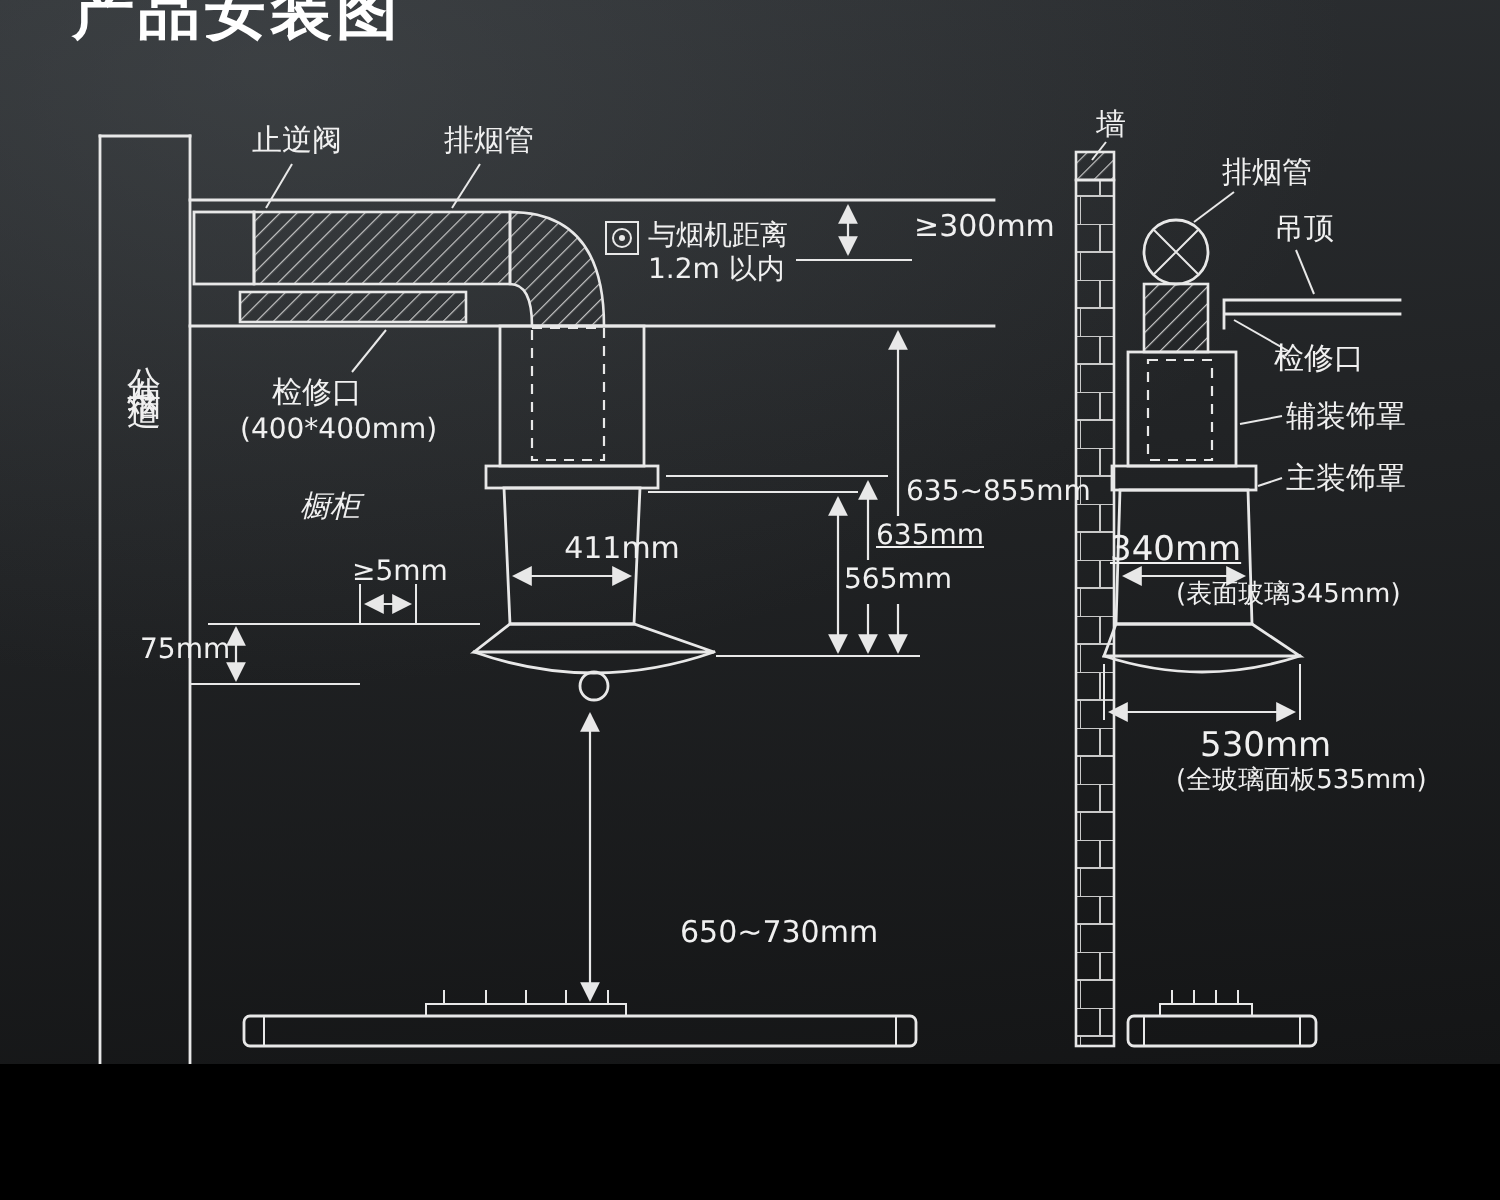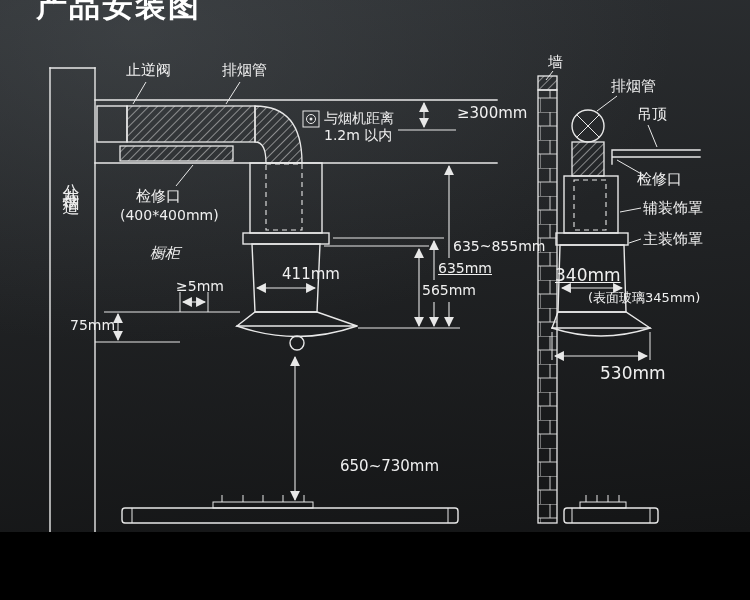--- a/index.html
+++ b/index.html
@@ -184,14 +184,15 @@
 
   <div class="lbl" style="left:548px;top:54px;">墙</div>
   <div class="lbl" style="left:611px;top:78px;">排烟管</div>
   <div class="lbl" style="left:637px;top:106px;">吊顶</div>
   <div class="lbl" style="left:637px;top:171px;">检修口</div>
   <div class="lbl" style="left:643px;top:200px;">辅装饰罩</div>
   <div class="lbl" style="left:643px;top:231px;">主装饰罩</div>
   <div class="lbl fs17" style="left:555px;top:266px;text-decoration:underline;">340mm</div>
   <div class="lbl fs13" style="left:588px;top:291px;">(表面玻璃345mm)</div>
   <div class="lbl fs17" style="left:600px;top:364px;">530mm</div>
+  <div class="lbl fs13" style="left:588px;top:384px;">(全玻璃面板535mm)</div>
 
 </div>
 
 </body></html>

